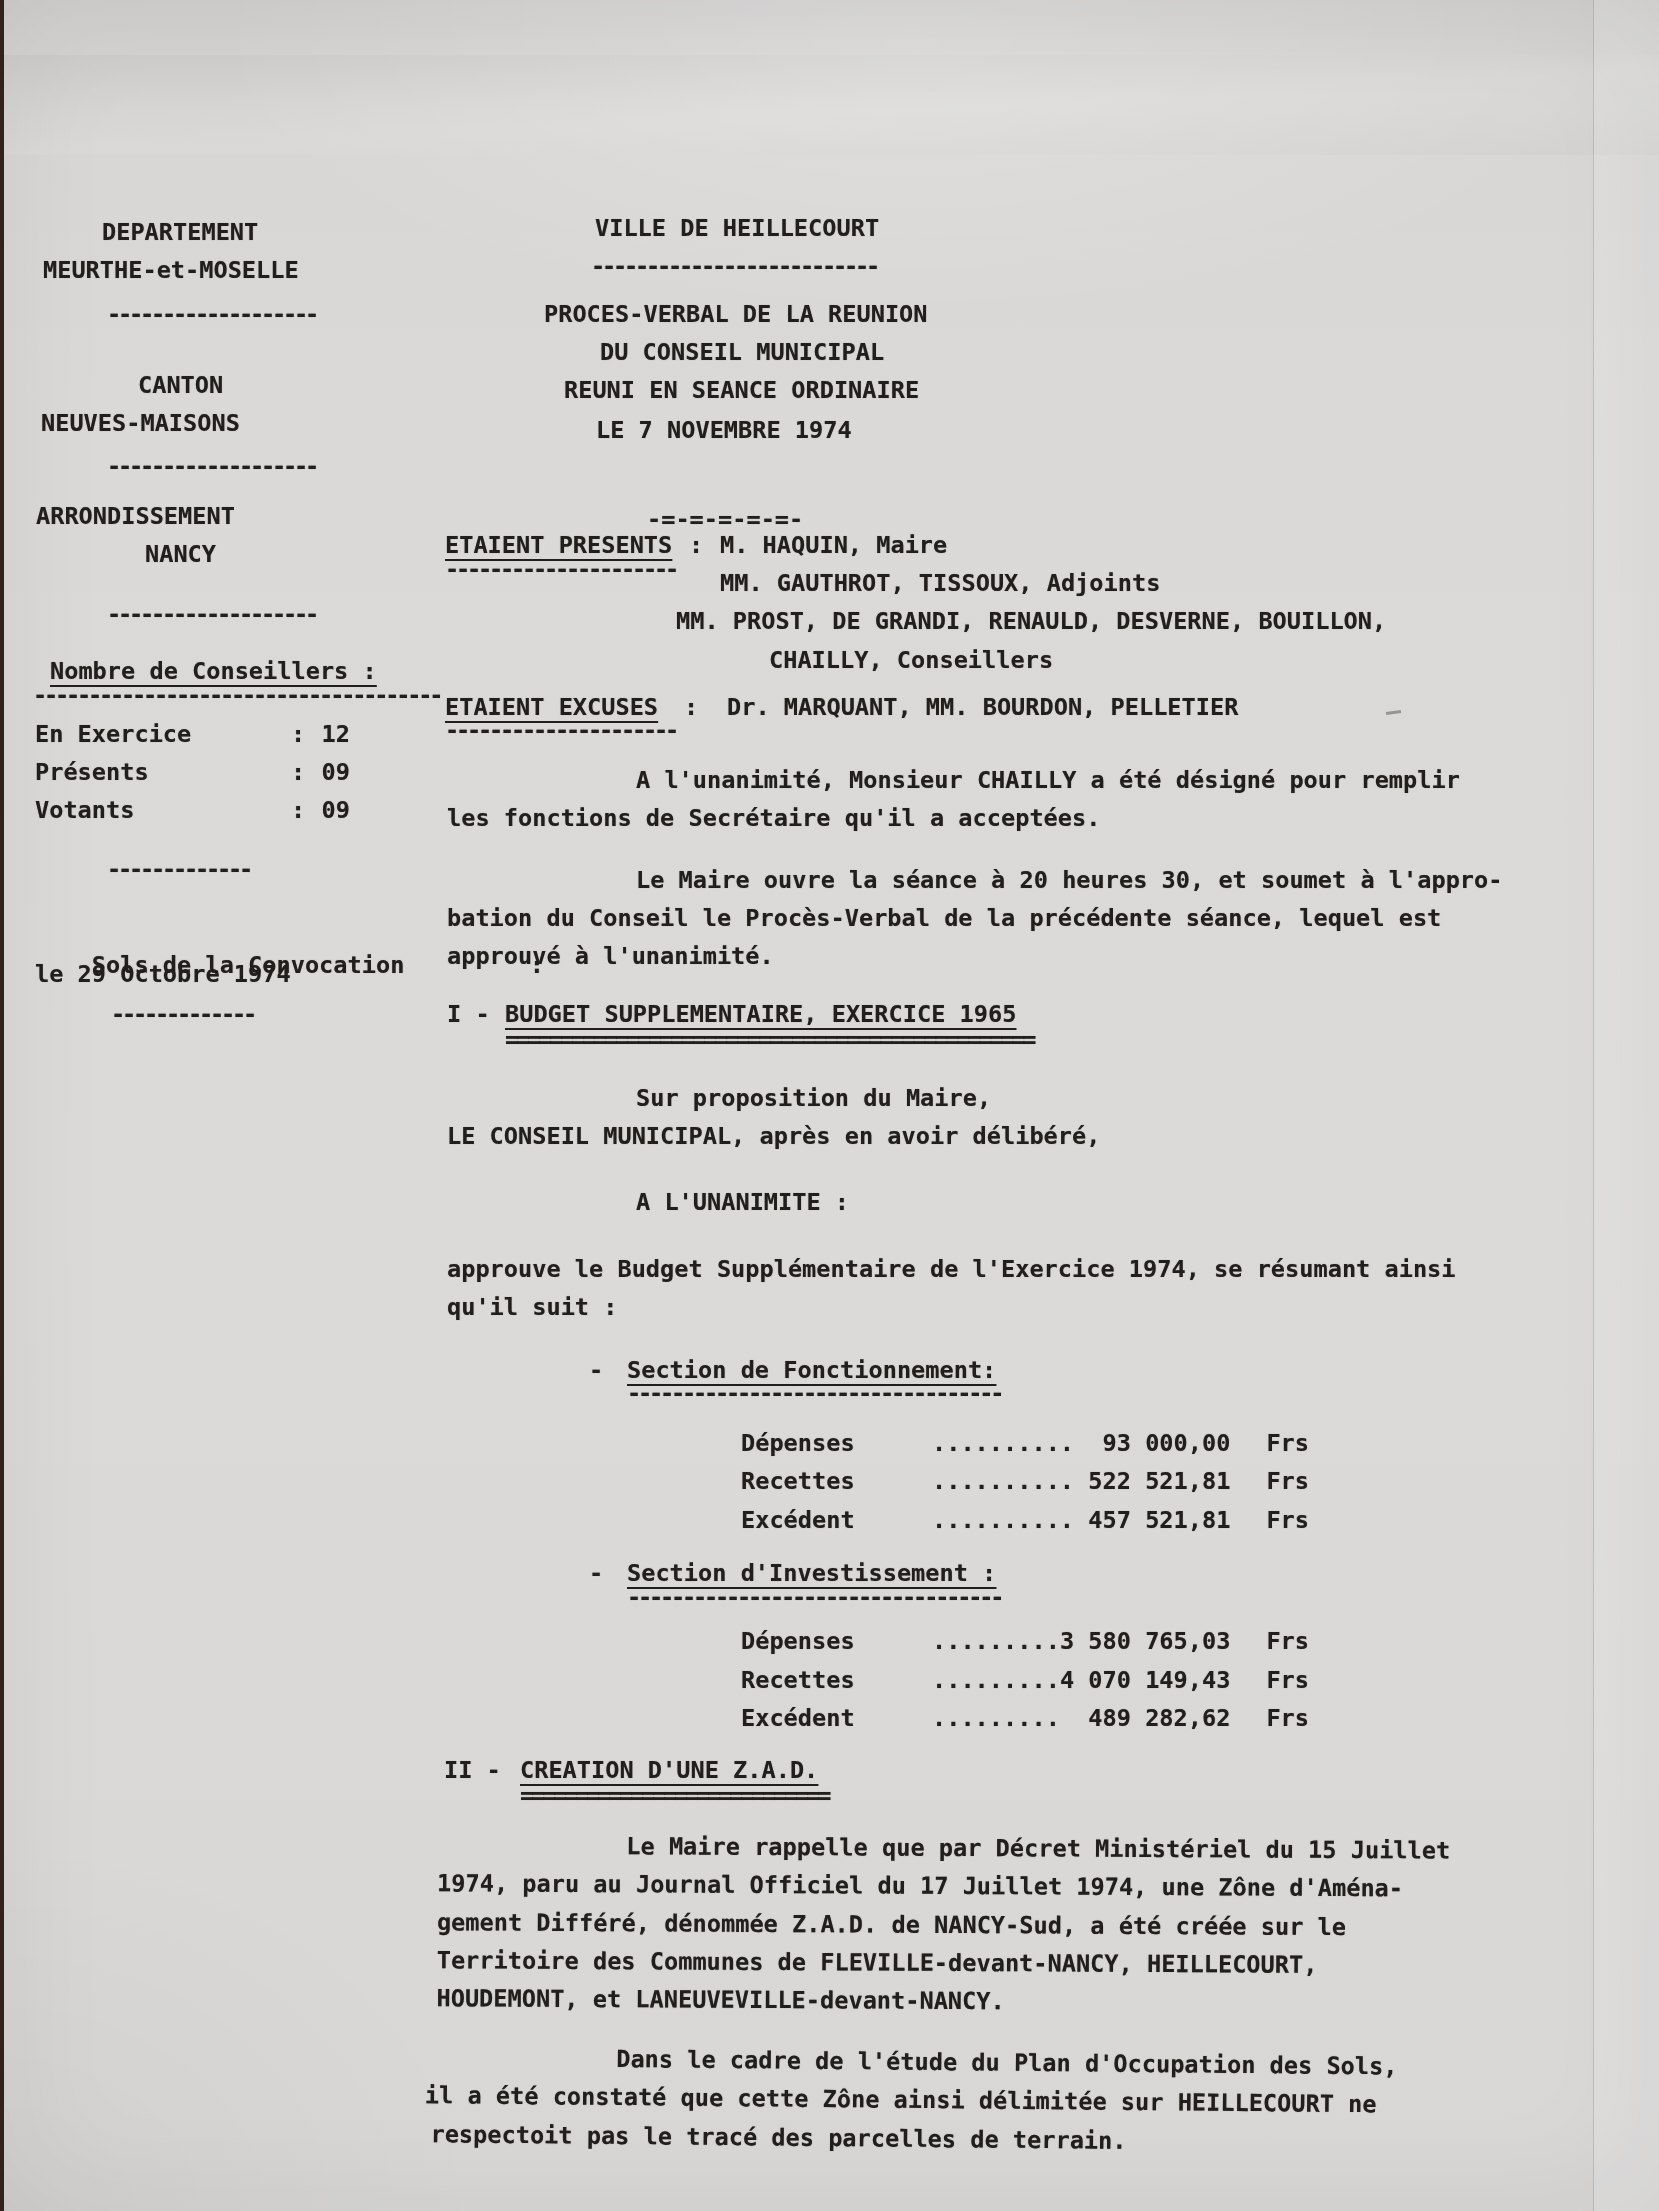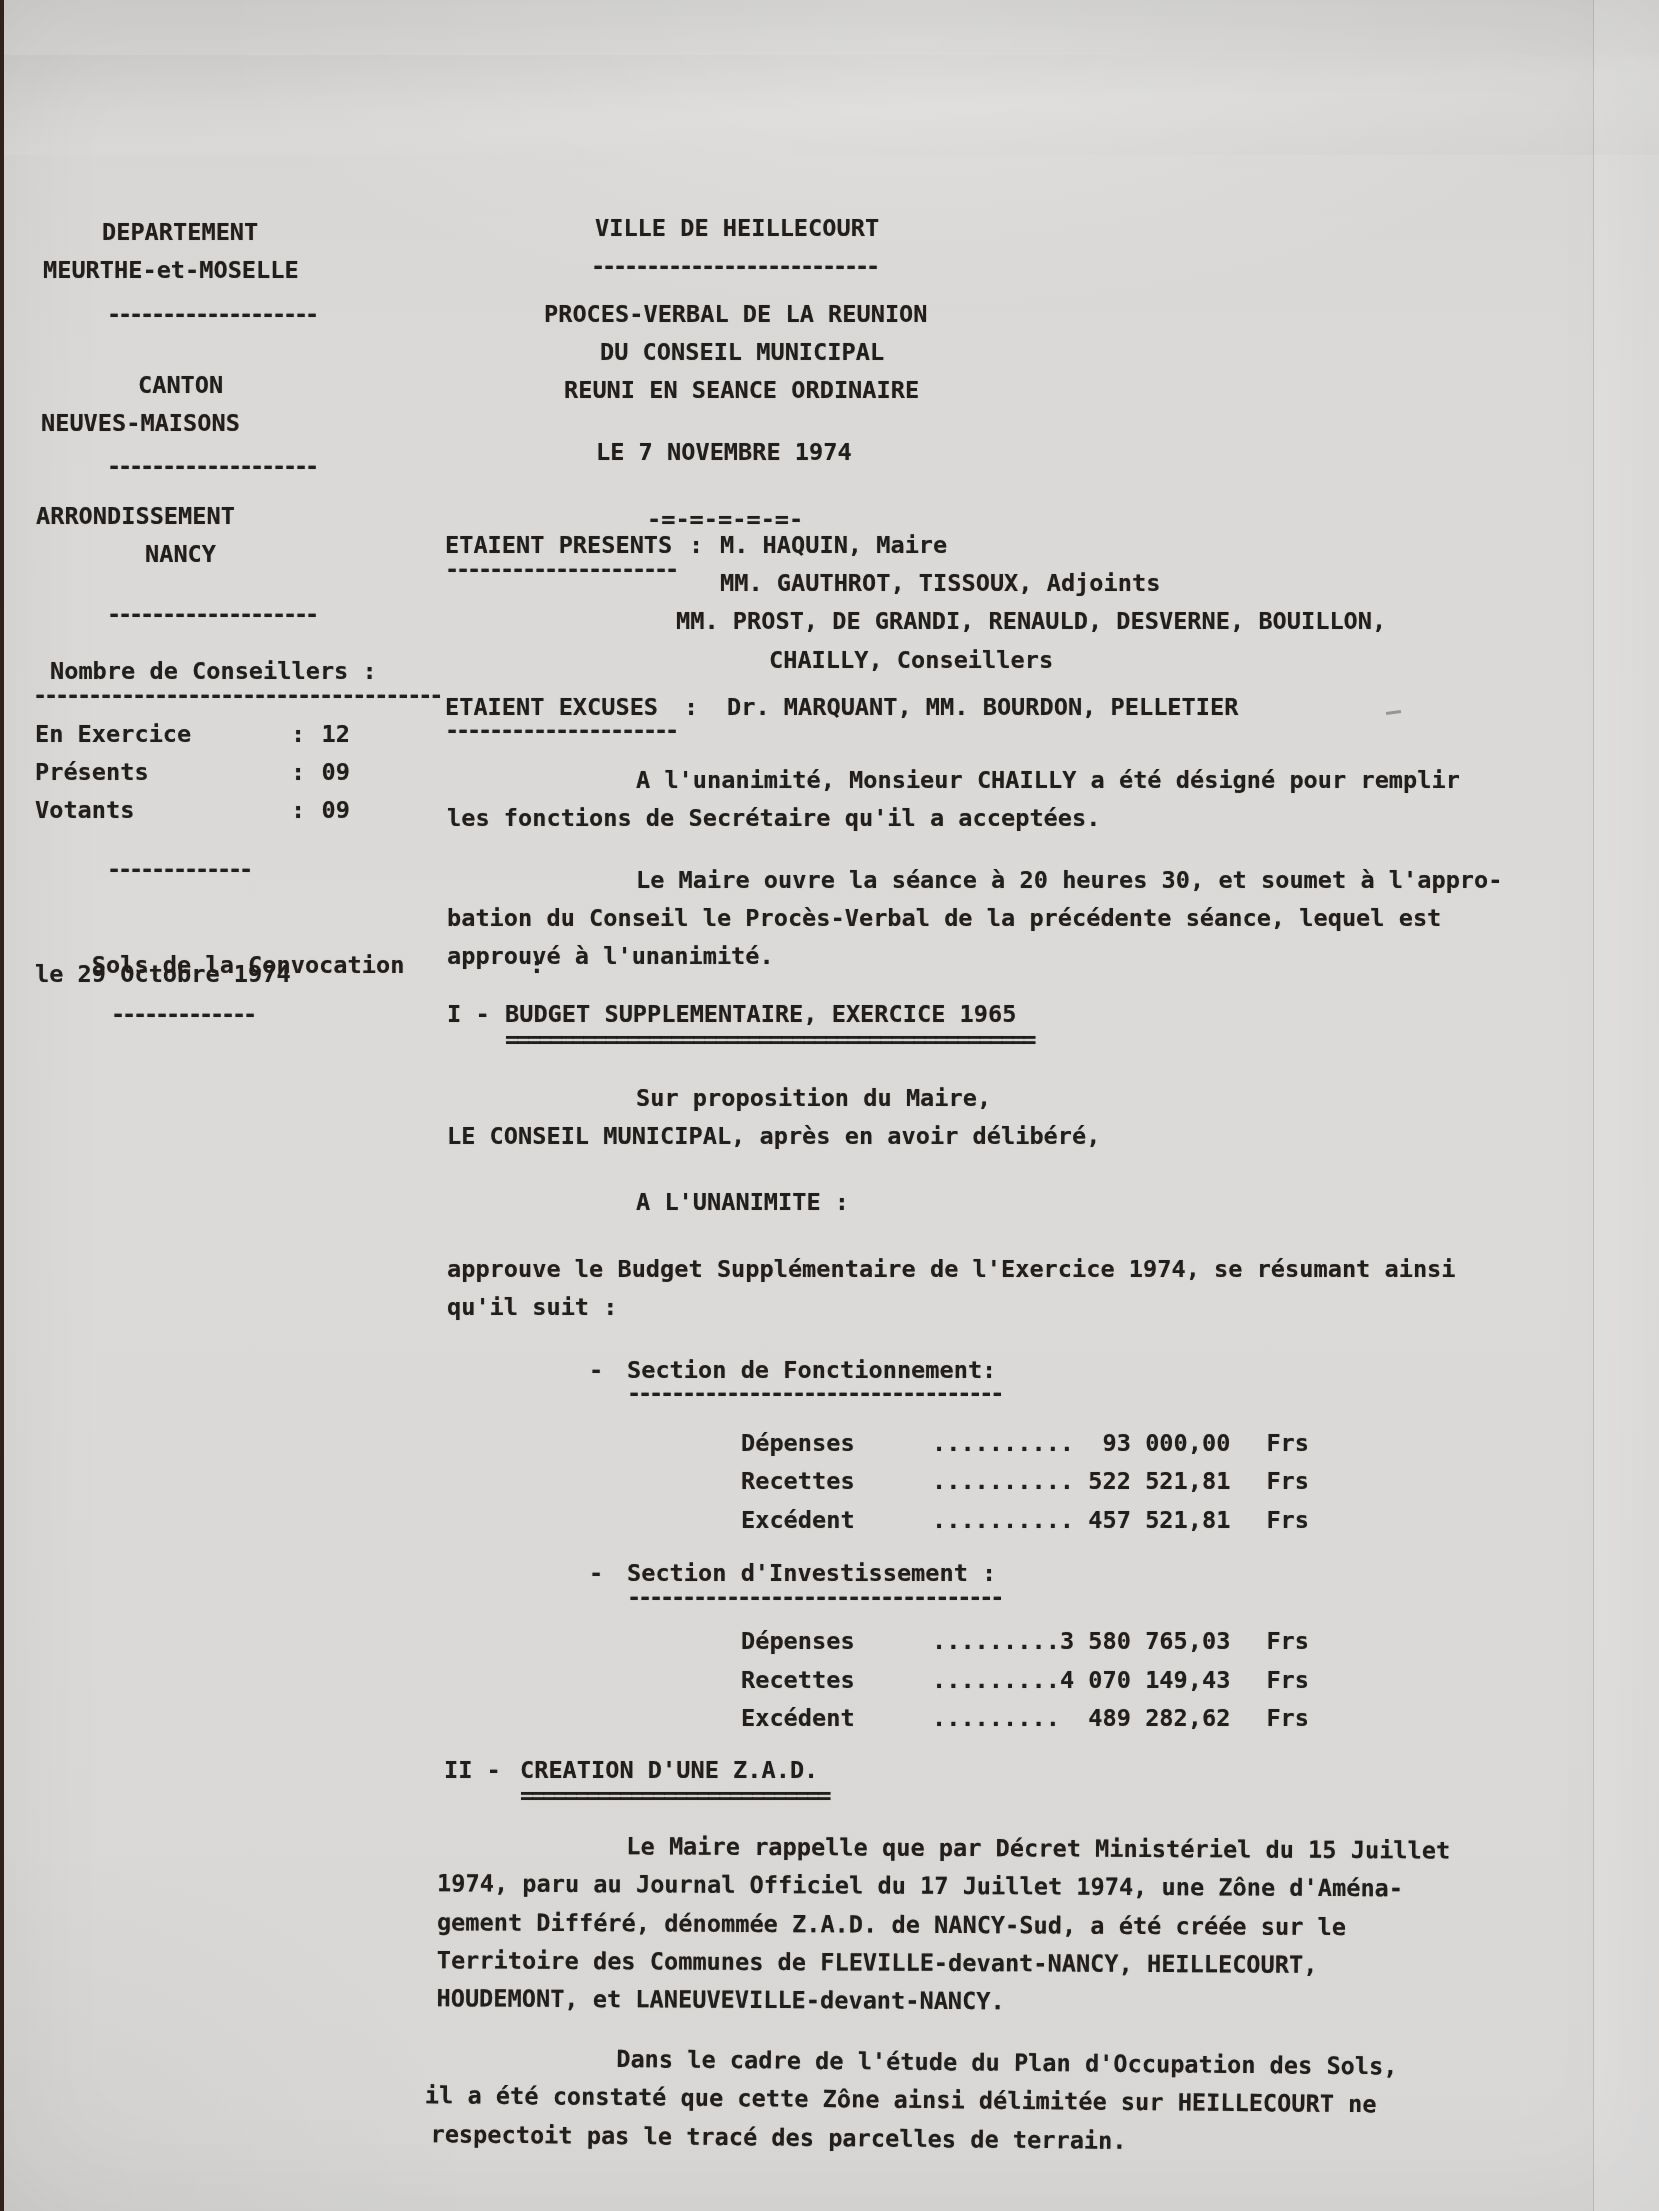--- a/index.html
+++ b/index.html
@@ -15,21 +15,21 @@
   .crease{position:absolute;left:0;top:55px;width:100%;height:100px;
     background:linear-gradient(177deg, rgba(0,0,0,0.03), rgba(255,255,255,0.06) 55%, rgba(0,0,0,0.02));}
   .left-edge{position:absolute;left:0;top:0;width:3.6px;height:100%;background:#32221b;}
   .right-edge{position:absolute;left:1593px;top:0;width:66px;height:100%;
     background:rgba(255,255,255,0.15);border-left:0.9px solid rgba(80,74,68,0.22);}
   .ln{
     position:absolute;white-space:pre;color:#211e1b;
     font:700 23.6px/29px "DejaVu Sans Mono","Liberation Mono",monospace;
     text-shadow:0 0 0.9px rgba(33,30,27,0.45);
   }
-  .ul{text-underline-offset:6.4px;text-decoration-thickness:1.8px;}
+  .ul{text-decoration:underline;text-underline-offset:6.4px;text-decoration-thickness:1.8px;}
   .dash{letter-spacing:-3.2px;}
   .crow{display:flex;}
   .crow .clbl{display:inline-block;width:256px;}
   .crow .cval{margin-left:16.4px;}
   .convlbl{display:inline-block;width:438px;}
   .brow{display:flex;width:568px;}
   .brow .lbl{width:191px;}
   .brow .val{flex:1;text-align:right;}
   .brow .unit{margin-left:36px;}
   .tilt1{transform:rotate(0.3deg);transform-origin:left top;}
@@ -76,21 +76,21 @@
     <span class="convlbl">Sols de la Convocation</span><span>:</span>
   </div>
   <div class="ln" style="left:35px;top:960px">le 29 Octobre 1974</div>
   <div class="ln dash" style="left:111px;top:1000px">-------------</div>
 
   <div class="ln" style="left:595px;top:214px">VILLE DE HEILLECOURT</div>
   <div class="ln dash" style="left:591px;top:252px">--------------------------</div>
   <div class="ln" style="left:544px;top:300px">PROCES-VERBAL DE LA REUNION</div>
   <div class="ln" style="left:600px;top:338px">DU CONSEIL MUNICIPAL</div>
   <div class="ln" style="left:564px;top:376px">REUNI EN SEANCE ORDINAIRE</div>
-  <div class="ln" style="left:596px;top:438px">LE 7 NOVEMBRE 1974</div>
+  <div class="ln" style="left:596px;top:416px">LE 7 NOVEMBRE 1974</div>
   <div class="ln" style="left:647px;top:505px">-=-=-=-=-=-</div>
 
   <div class="ln ul" style="left:445px;top:531px">ETAIENT PRESENTS</div>
   <div class="ln dash" style="left:445px;top:555px">---------------------</div>
   <div class="ln" style="left:689px;top:531px">:</div>
   <div class="ln" style="left:720px;top:531px">M. HAQUIN, Maire</div>
   <div class="ln" style="left:720px;top:569px">MM. GAUTHROT, TISSOUX, Adjoints</div>
   <div class="ln" style="left:676px;top:607px">MM. PROST, DE GRANDI, RENAULD, DESVERNE, BOUILLON,</div>
   <div class="ln" style="left:769px;top:646px">CHAILLY, Conseillers</div>
 

